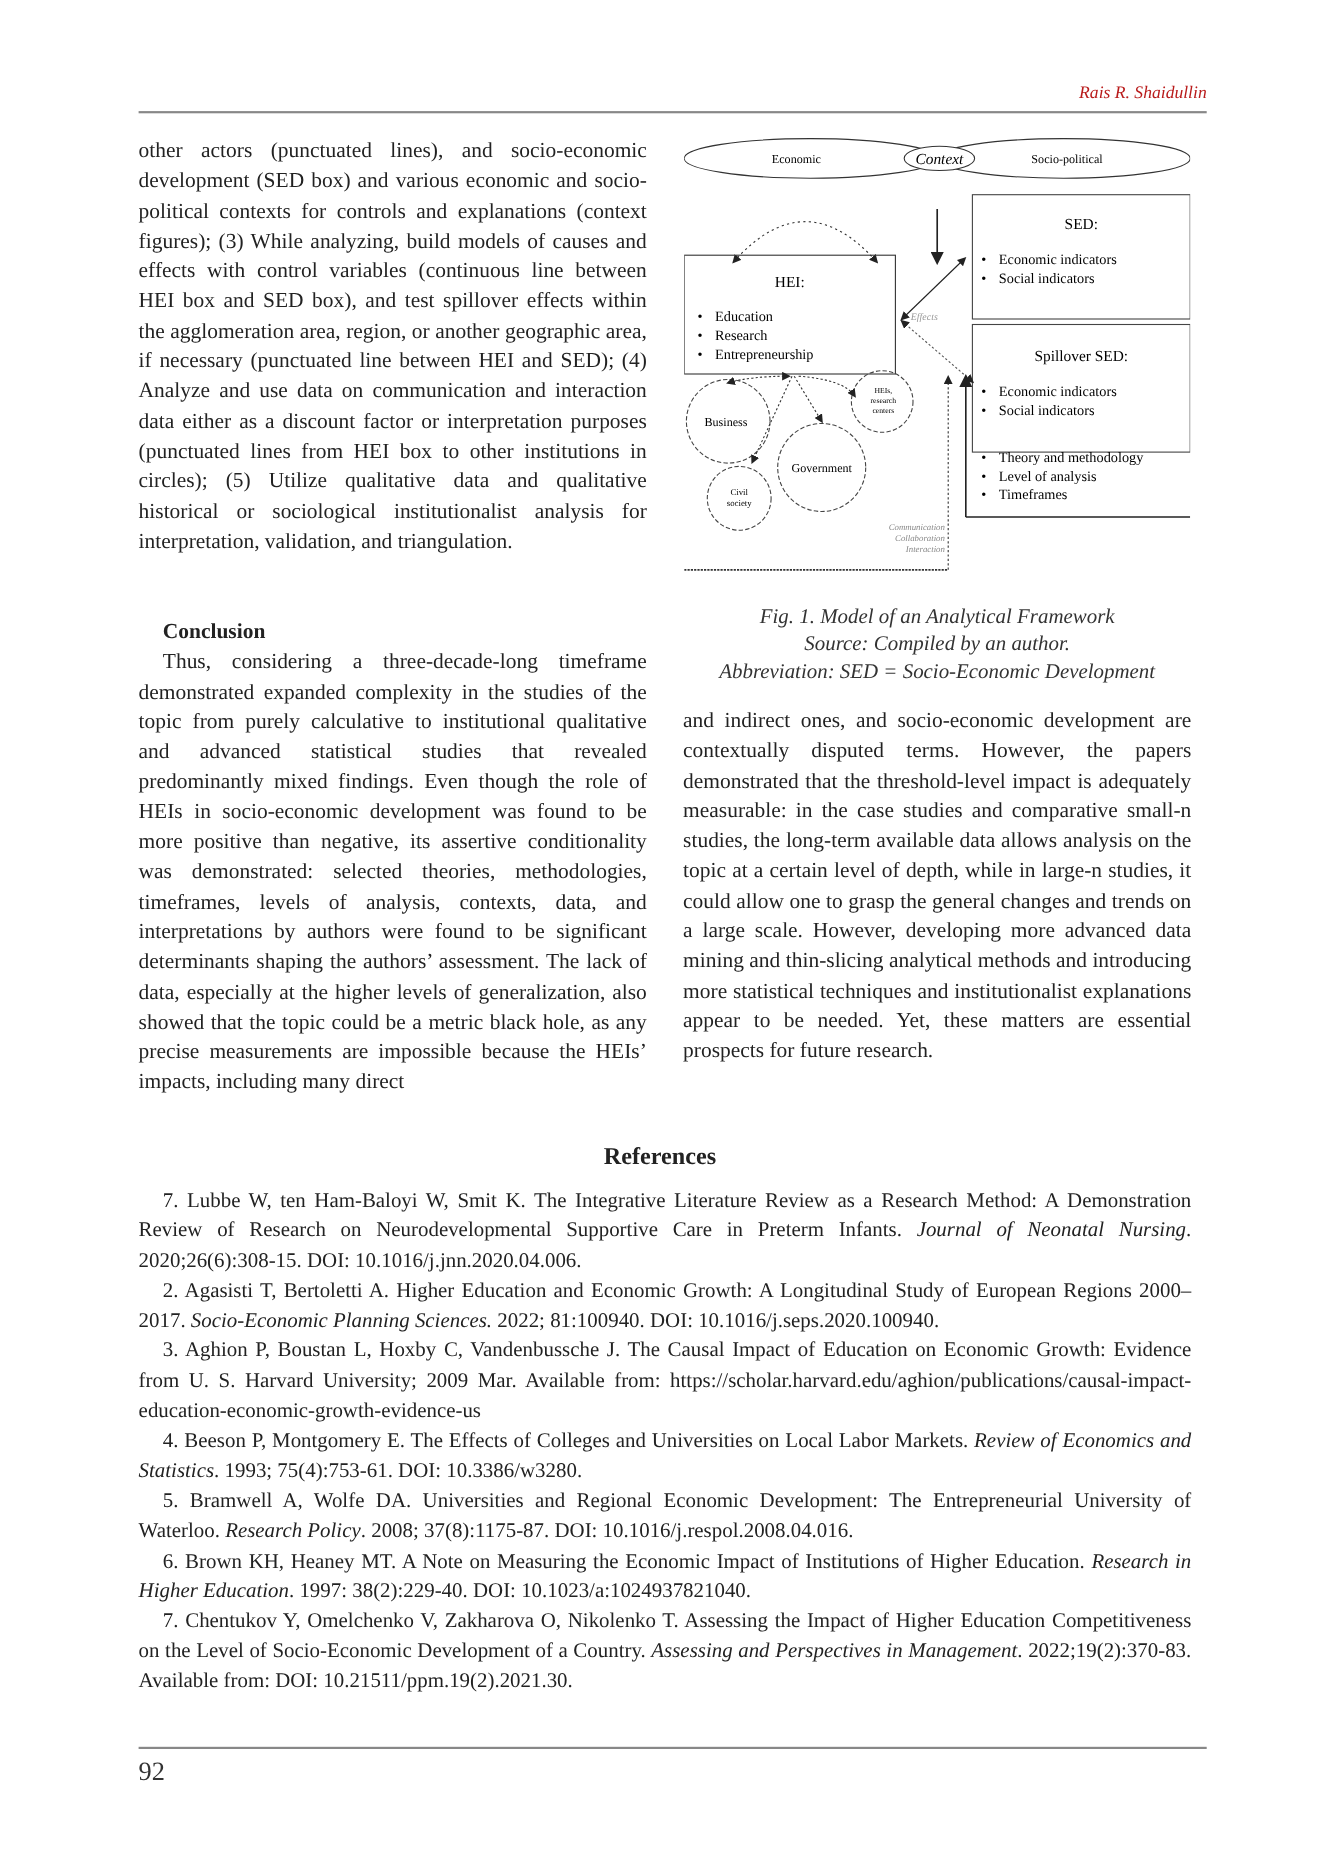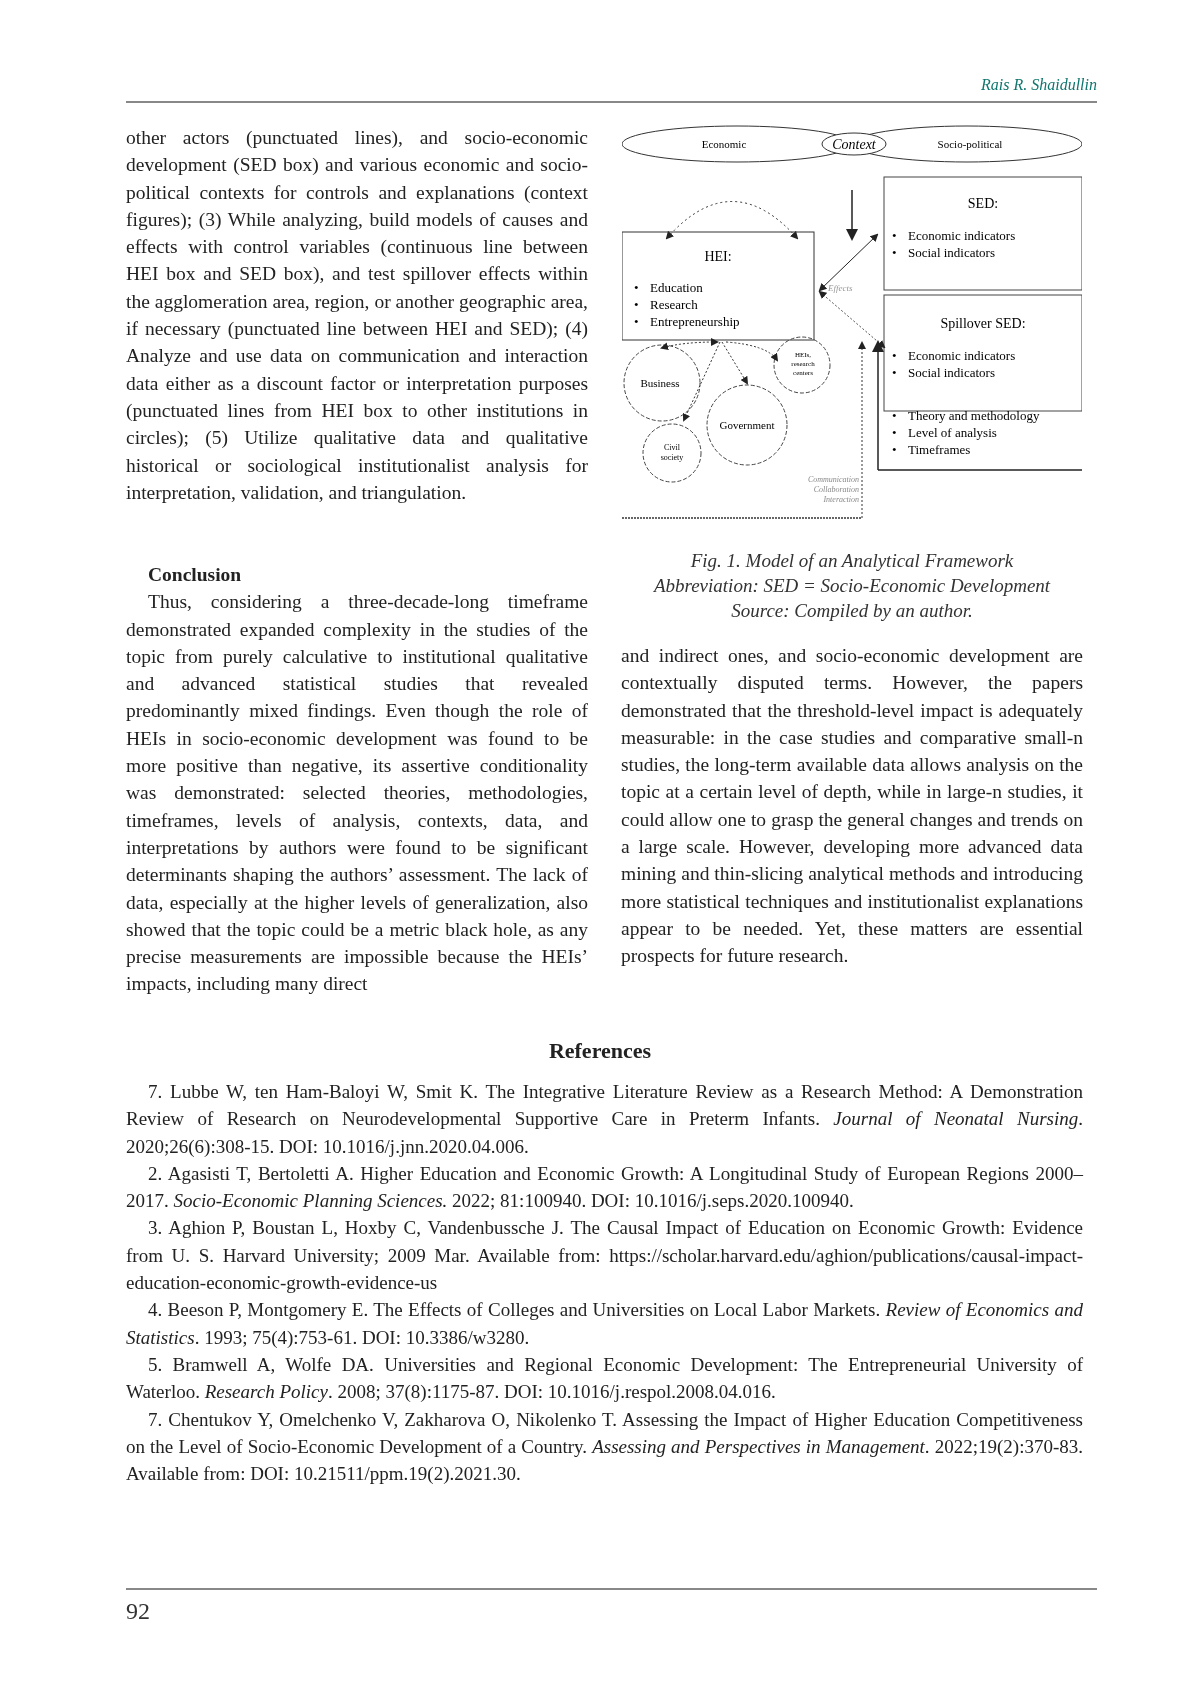--- a/index.html
+++ b/index.html
@@ -2,21 +2,21 @@
 <html><head>
   <meta charset="utf-8">
   <style>
     html, body { margin: 0; padding: 0; background: #ffffff; }
     body {
       width: 1200px; height: 1697px; position: relative; overflow: hidden;
       font-family: "Liberation Serif", "DejaVu Serif", serif; color: #222;
     }
     .header-author {
       position: absolute; right: 103px; top: 76px;
-      font-style: italic; font-size: 16px; color: #0f766e;
+      font-style: italic; font-size: 16px; color: #b91c1c;
     }
     .header-rule {
       position: absolute; left: 126px; right: 103px; top: 101px;
       border-top: 2px solid #888;
     }
     .col {
       position: absolute; font-size: 19.5px; line-height: 27.3px;
       text-align: justify; color: #222;
     }
     .col-left-top { left: 126px; top: 124px; width: 462px; }
@@ -154,28 +154,29 @@
     <text x="237" y="362" font-size="8" font-style="italic" fill="#888" text-anchor="end">Communication</text>
     <text x="237" y="372" font-size="8" font-style="italic" fill="#888" text-anchor="end">Collaboration</text>
     <text x="237" y="382" font-size="8" font-style="italic" fill="#888" text-anchor="end">Interaction</text>
 
     <line x1="0" y1="398" x2="240" y2="398" stroke="#333" stroke-dasharray="2,1" stroke-width="1.5"></line>
   </svg>
 </div>
 
 <div class="fig-caption">
   <div>Fig. 1. Model of an Analytical Framework</div>
+  <div>Source: Compiled by an author.</div>
   <div>Abbreviation: SED = Socio-Economic Development</div>
-  <div>Source: Compiled by an author.</div>
 </div>
 
 <div class="refs-title">References</div>
 <div class="refs">
   <p><span>7. Lubbe W, ten Ham-Baloyi W, Smit K. The Integrative Literature Review as a Research Method: A Demonstration Review of Research on Neurodevelopmental Supportive Care in Preterm Infants. </span><i>Journal of Neonatal Nursing</i><span>. 2020;26(6):308-15. DOI: 10.1016/j.jnn.2020.04.006.</span></p>
   <p><span>2. Agasisti T, Bertoletti A. Higher Education and Economic Growth: A Longitudinal Study of European Regions 2000–2017. </span><i>Socio-Economic Planning Sciences.</i><span> 2022; 81:100940. DOI: 10.1016/j.seps.2020.100940.</span></p>
   <p><span>3. Aghion P, Boustan L, Hoxby C, Vandenbussche J. The Causal Impact of Education on Economic Growth: Evidence from U. S. Harvard University; 2009 Mar. Available from: https://scholar.harvard.edu/aghion/publications/causal-impact-education-economic-growth-evidence-us</span><i></i><span></span></p>
   <p><span>4. Beeson P, Montgomery E. The Effects of Colleges and Universities on Local Labor Markets. </span><i>Review of Economics and Statistics</i><span>. 1993; 75(4):753-61. DOI: 10.3386/w3280.</span></p>
   <p><span>5. Bramwell A, Wolfe DA. Universities and Regional Economic Development: The Entrepreneurial University of Waterloo. </span><i>Research Policy</i><span>. 2008; 37(8):1175-87. DOI: 10.1016/j.respol.2008.04.016.</span></p>
+  <p><span>6. Brown KH, Heaney MT. A Note on Measuring the Economic Impact of Institutions of Higher Education. </span><i>Research in Higher Education</i><span>. 1997: 38(2):229-40. DOI: 10.1023/a:1024937821040.</span></p>
   <p><span>7. Chentukov Y, Omelchenko V, Zakharova O, Nikolenko T. Assessing the Impact of Higher Education Competitiveness on the Level of Socio-Economic Development of a Country. </span><i>Assessing and Perspectives in Management</i><span>. 2022;19(2):370-83. Available from: DOI: 10.21511/ppm.19(2).2021.30.</span></p>
 </div>
 
 <div class="footer-rule"></div>
 <div class="page-number">92</div>
 
 </body></html>

